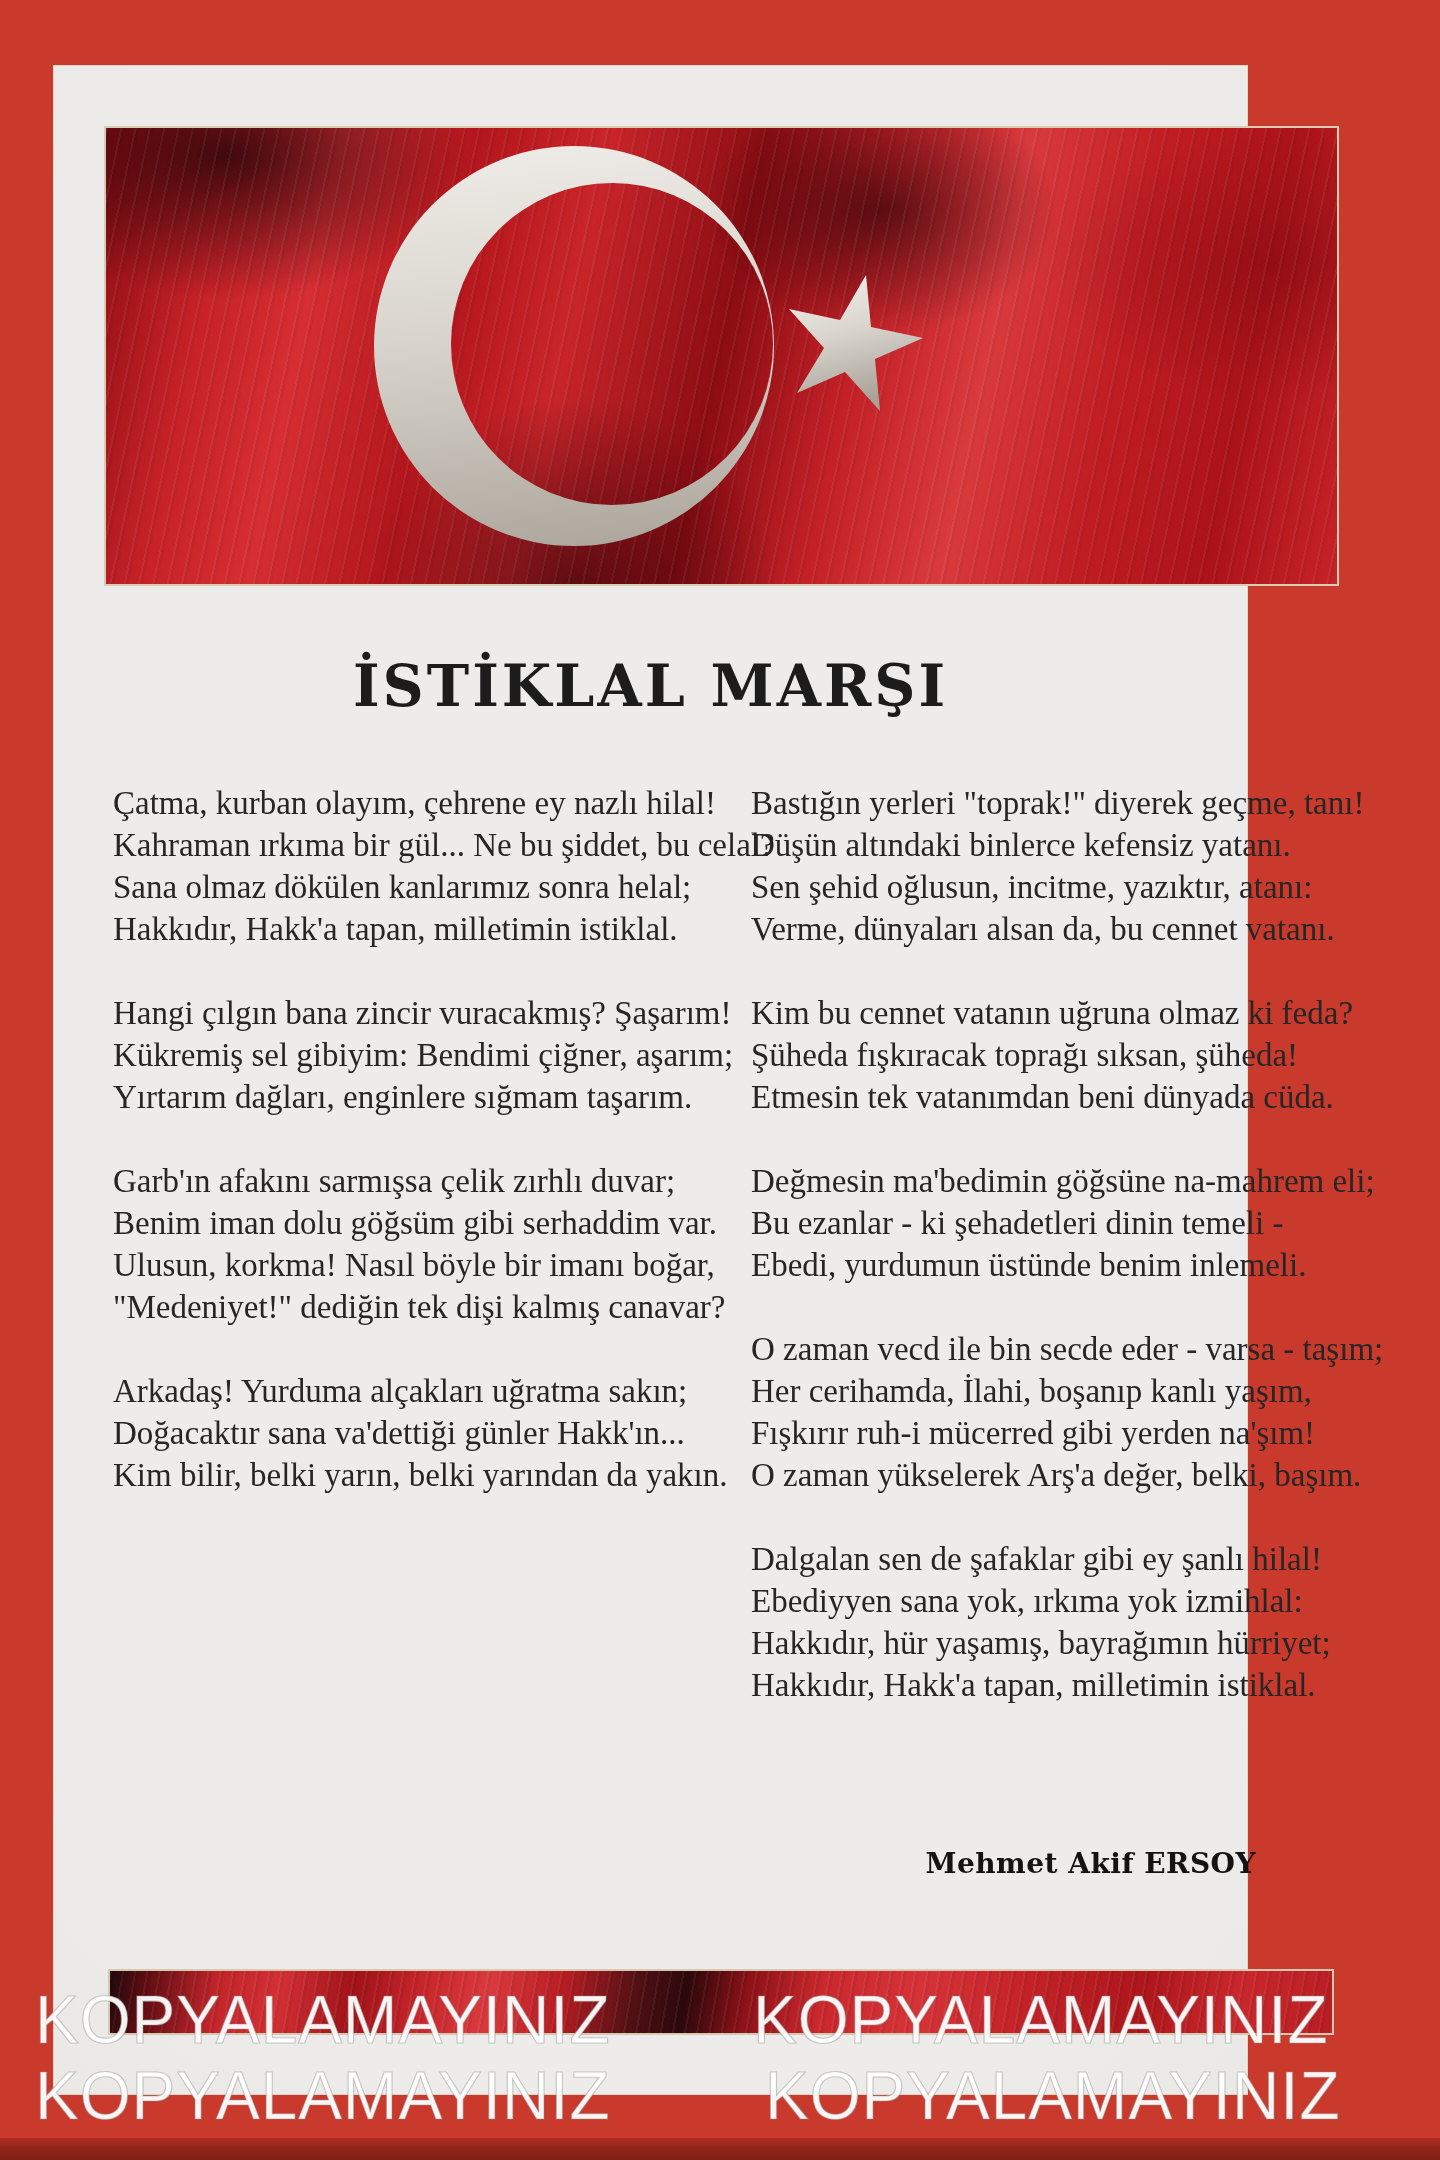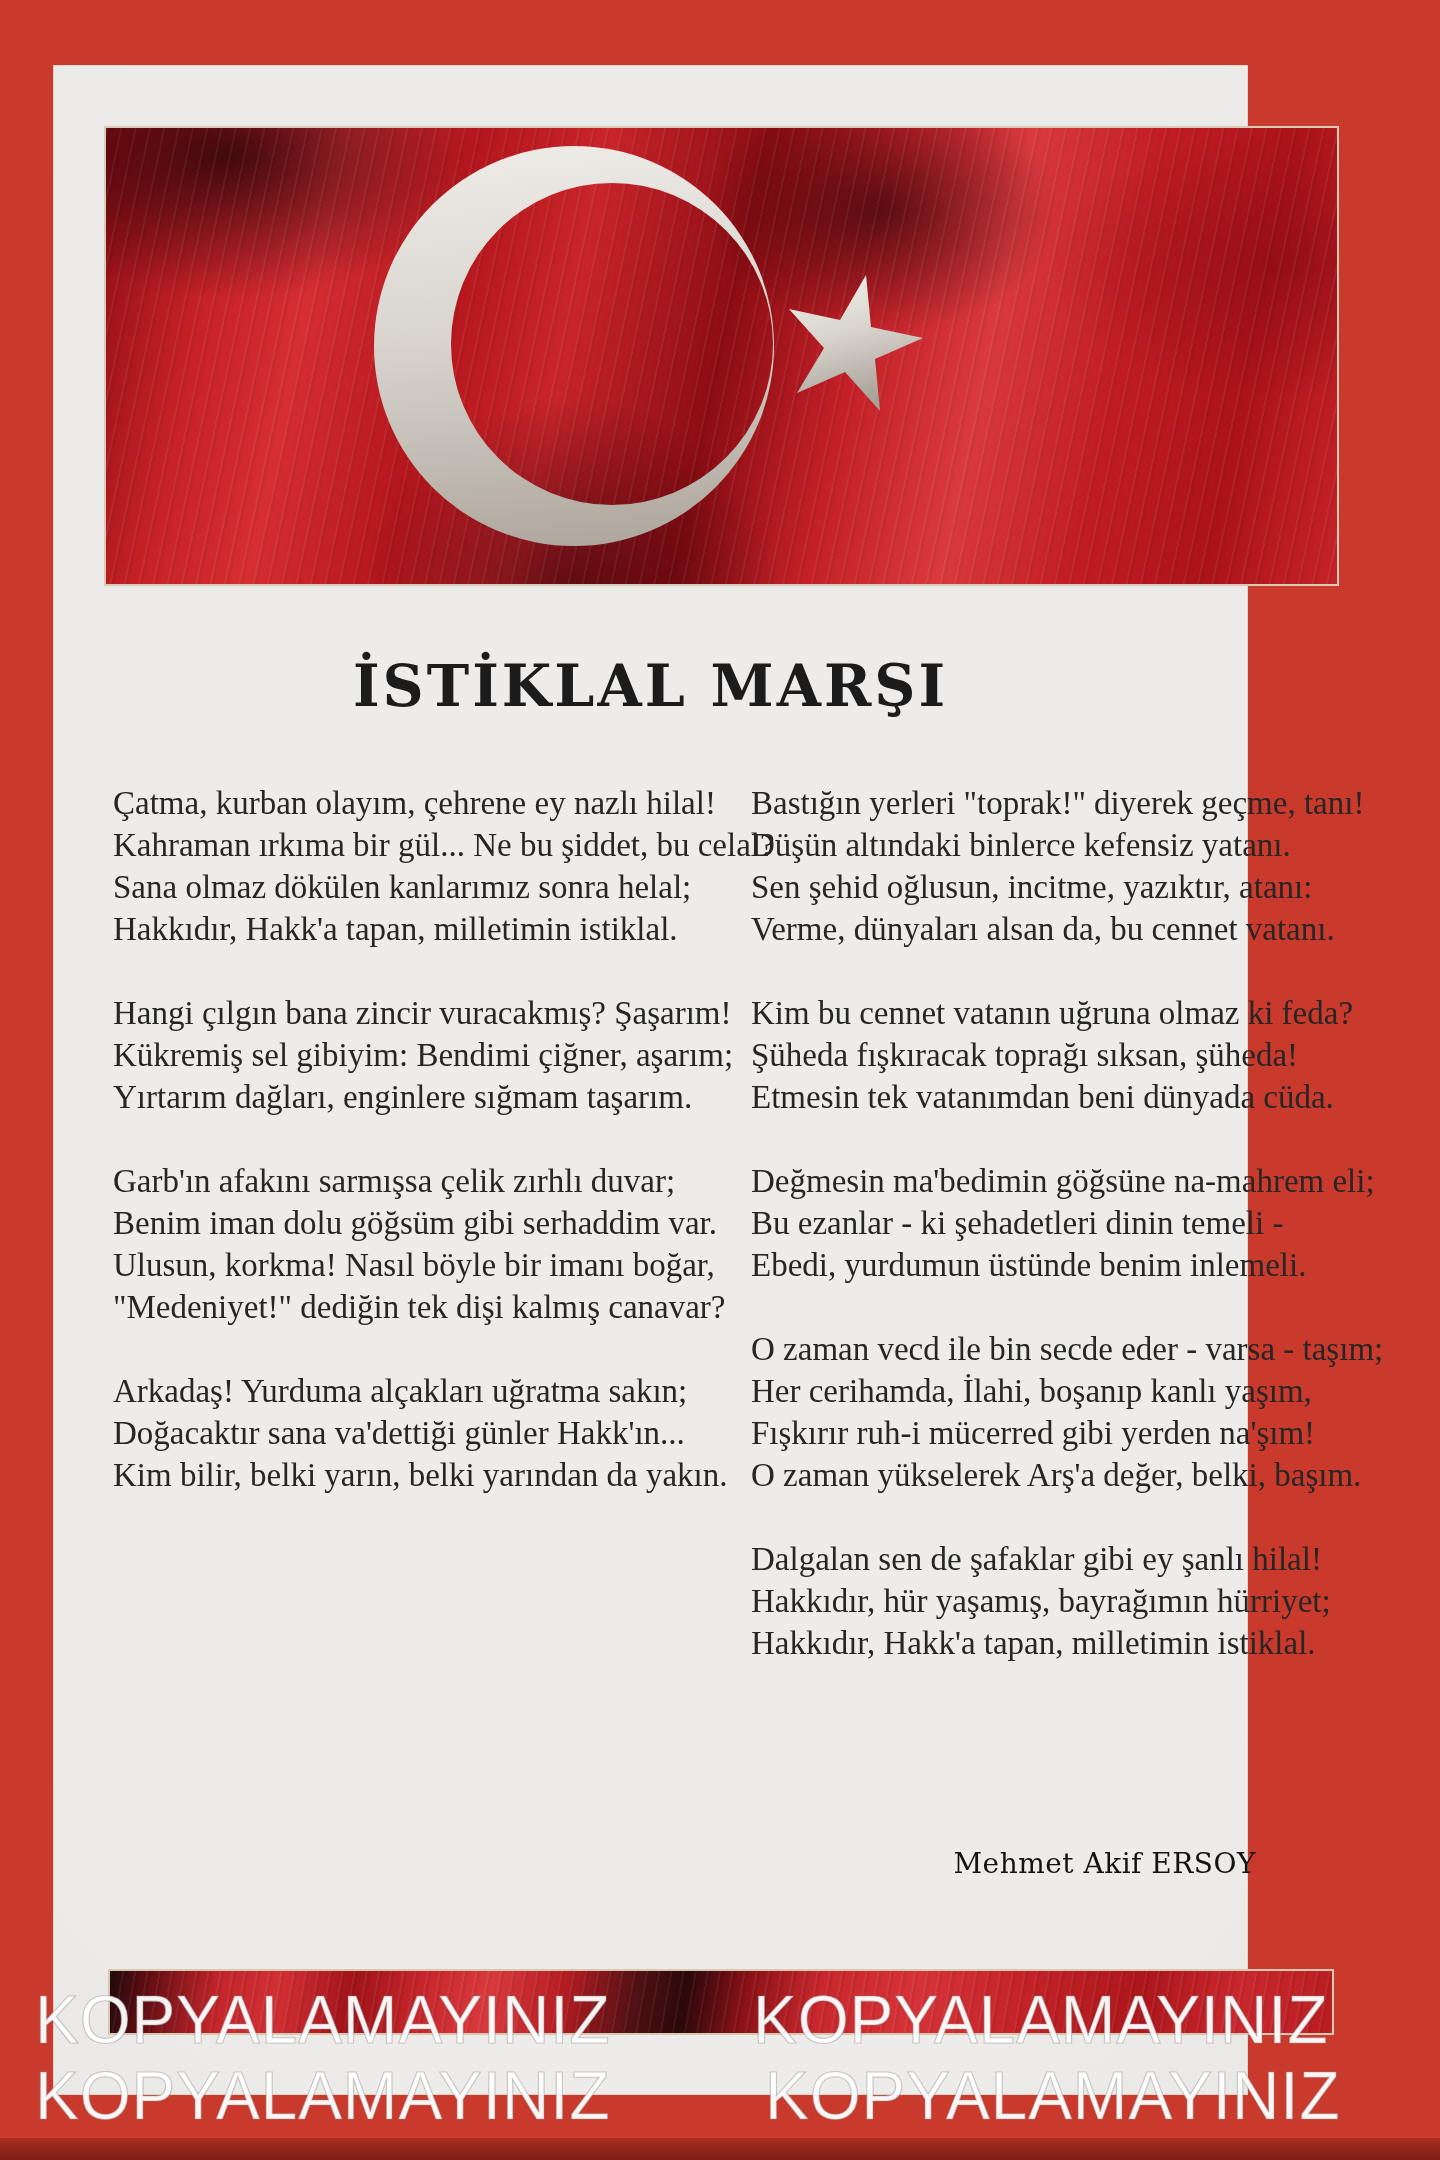--- a/index.html
+++ b/index.html
@@ -41,21 +41,21 @@
   .col{
     position:absolute;top:716px;font-size:33px;line-height:42px;
     color:#262626;white-space:nowrap;
   }
   .col-left{left:59px;}
   .col-right{left:697px;}
   .stanza{margin:0 0 42px 0;}
   .line{margin:0;}
   .author{
     position:absolute;top:1784px;left:697px;width:505px;text-align:right;
-    font-family:"DejaVu Serif",serif;font-weight:normal;font-size:28px;
+    font-family:"DejaVu Serif",serif;font-weight:bold;font-size:28px;
     line-height:1;color:#131313;letter-spacing:0.5px;
   }
   
   .band{
     position:absolute;left:54px;top:1903px;width:1226px;height:66px;
     box-sizing:border-box;border:2px solid #d6c9b2;
     background:
       repeating-linear-gradient(100deg, rgba(255,255,255,0.05) 0 2px, rgba(0,0,0,0.05) 2px 5px, rgba(255,255,255,0) 5px 12px),
       linear-gradient(100deg,#1f090c 0%,#5e0d12 3%,#c2252a 9%,#d23035 14%,#a01318 20%,#c9282d 26%,#d93a3e 31%,#b71d22 37%,#511014 43%,#2c080b 47%,#8c1217 52%,#c9282d 58%,#d63338 66%,#c22227 75%,#ad161b 84%,#c9282d 92%,#b81d22 100%);
   }
@@ -140,20 +140,21 @@
         <p class="line">Ebedi, yurdumun üstünde benim inlemeli.</p>
       </div>
       <div class="stanza">
         <p class="line">O zaman vecd ile bin secde eder - varsa - taşım;</p>
         <p class="line">Her cerihamda, İlahi, boşanıp kanlı yaşım,</p>
         <p class="line">Fışkırır ruh-i mücerred gibi yerden na'şım!</p>
         <p class="line">O zaman yükselerek Arş'a değer, belki, başım.</p>
       </div>
       <div class="stanza">
         <p class="line">Dalgalan sen de şafaklar gibi ey şanlı hilal!</p>
+        <p class="line">Ebediyyen sana yok, ırkıma yok izmihlal:</p>
         <p class="line">Hakkıdır, hür yaşamış, bayrağımın hürriyet;</p>
         <p class="line">Hakkıdır, Hakk'a tapan, milletimin istiklal.</p>
       </div>
     </div>
 
   <div class="author">Mehmet Akif ERSOY</div>
 
   <div class="band"></div>
 </div>
 

